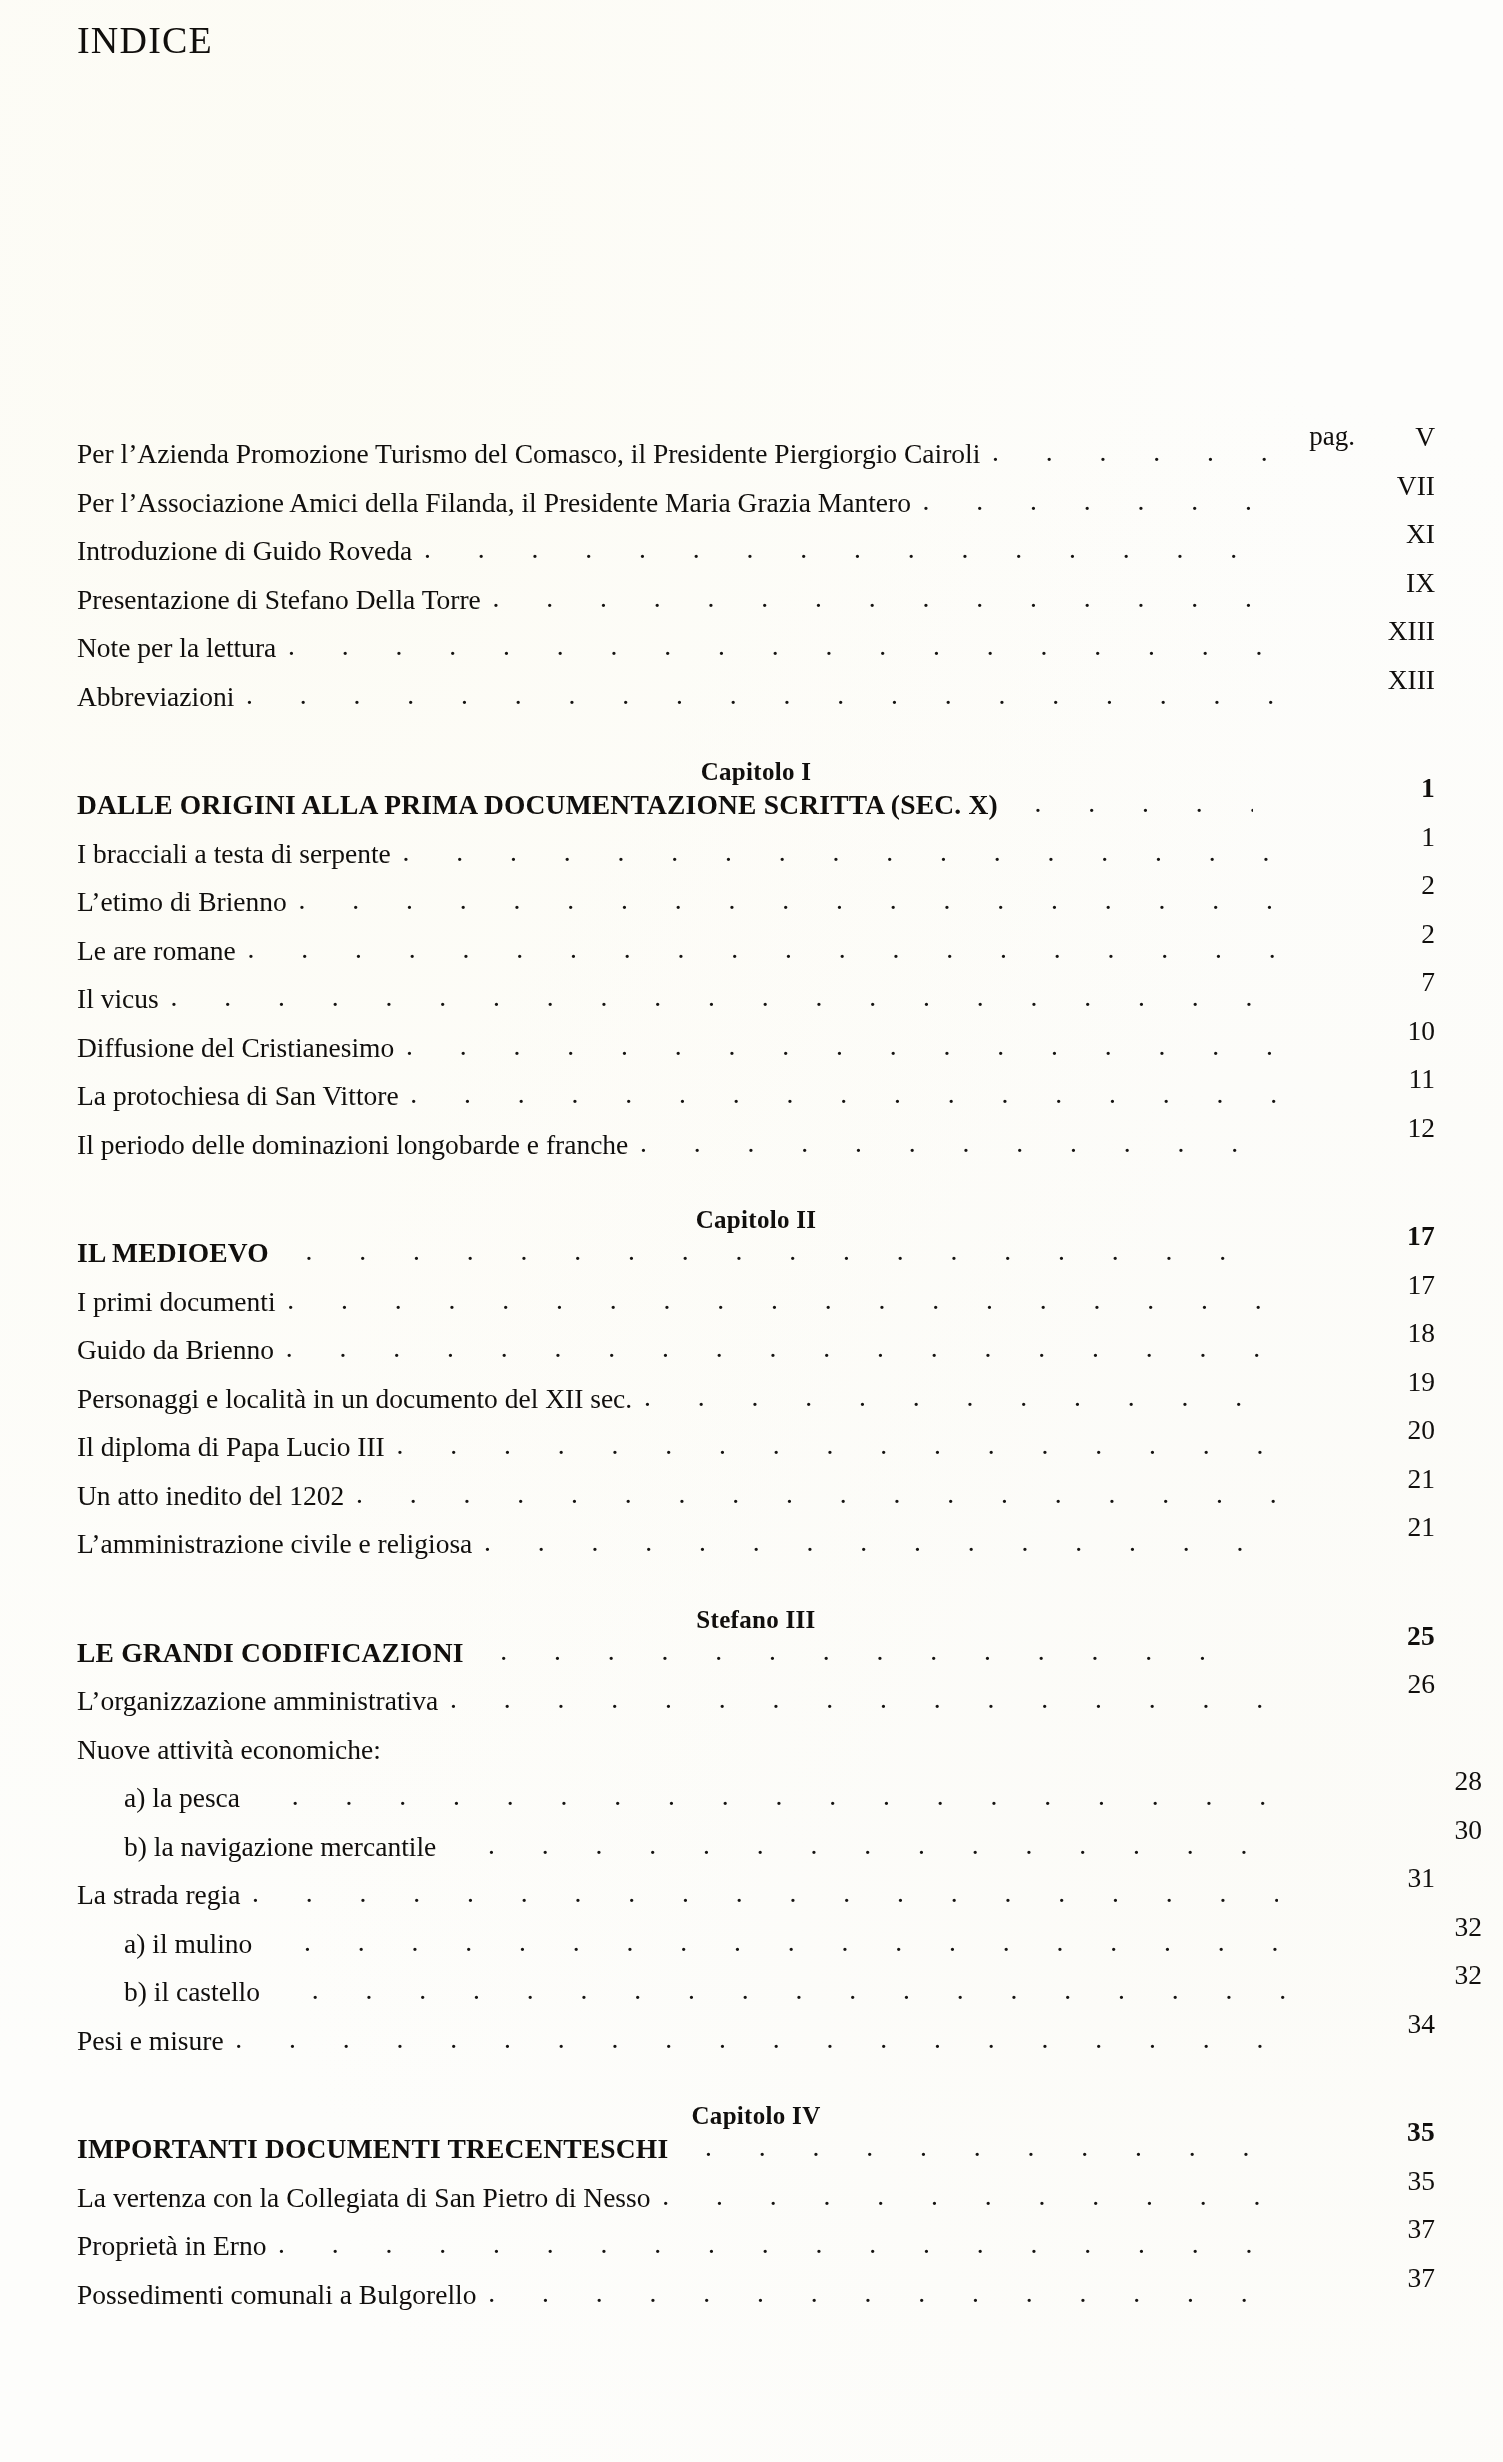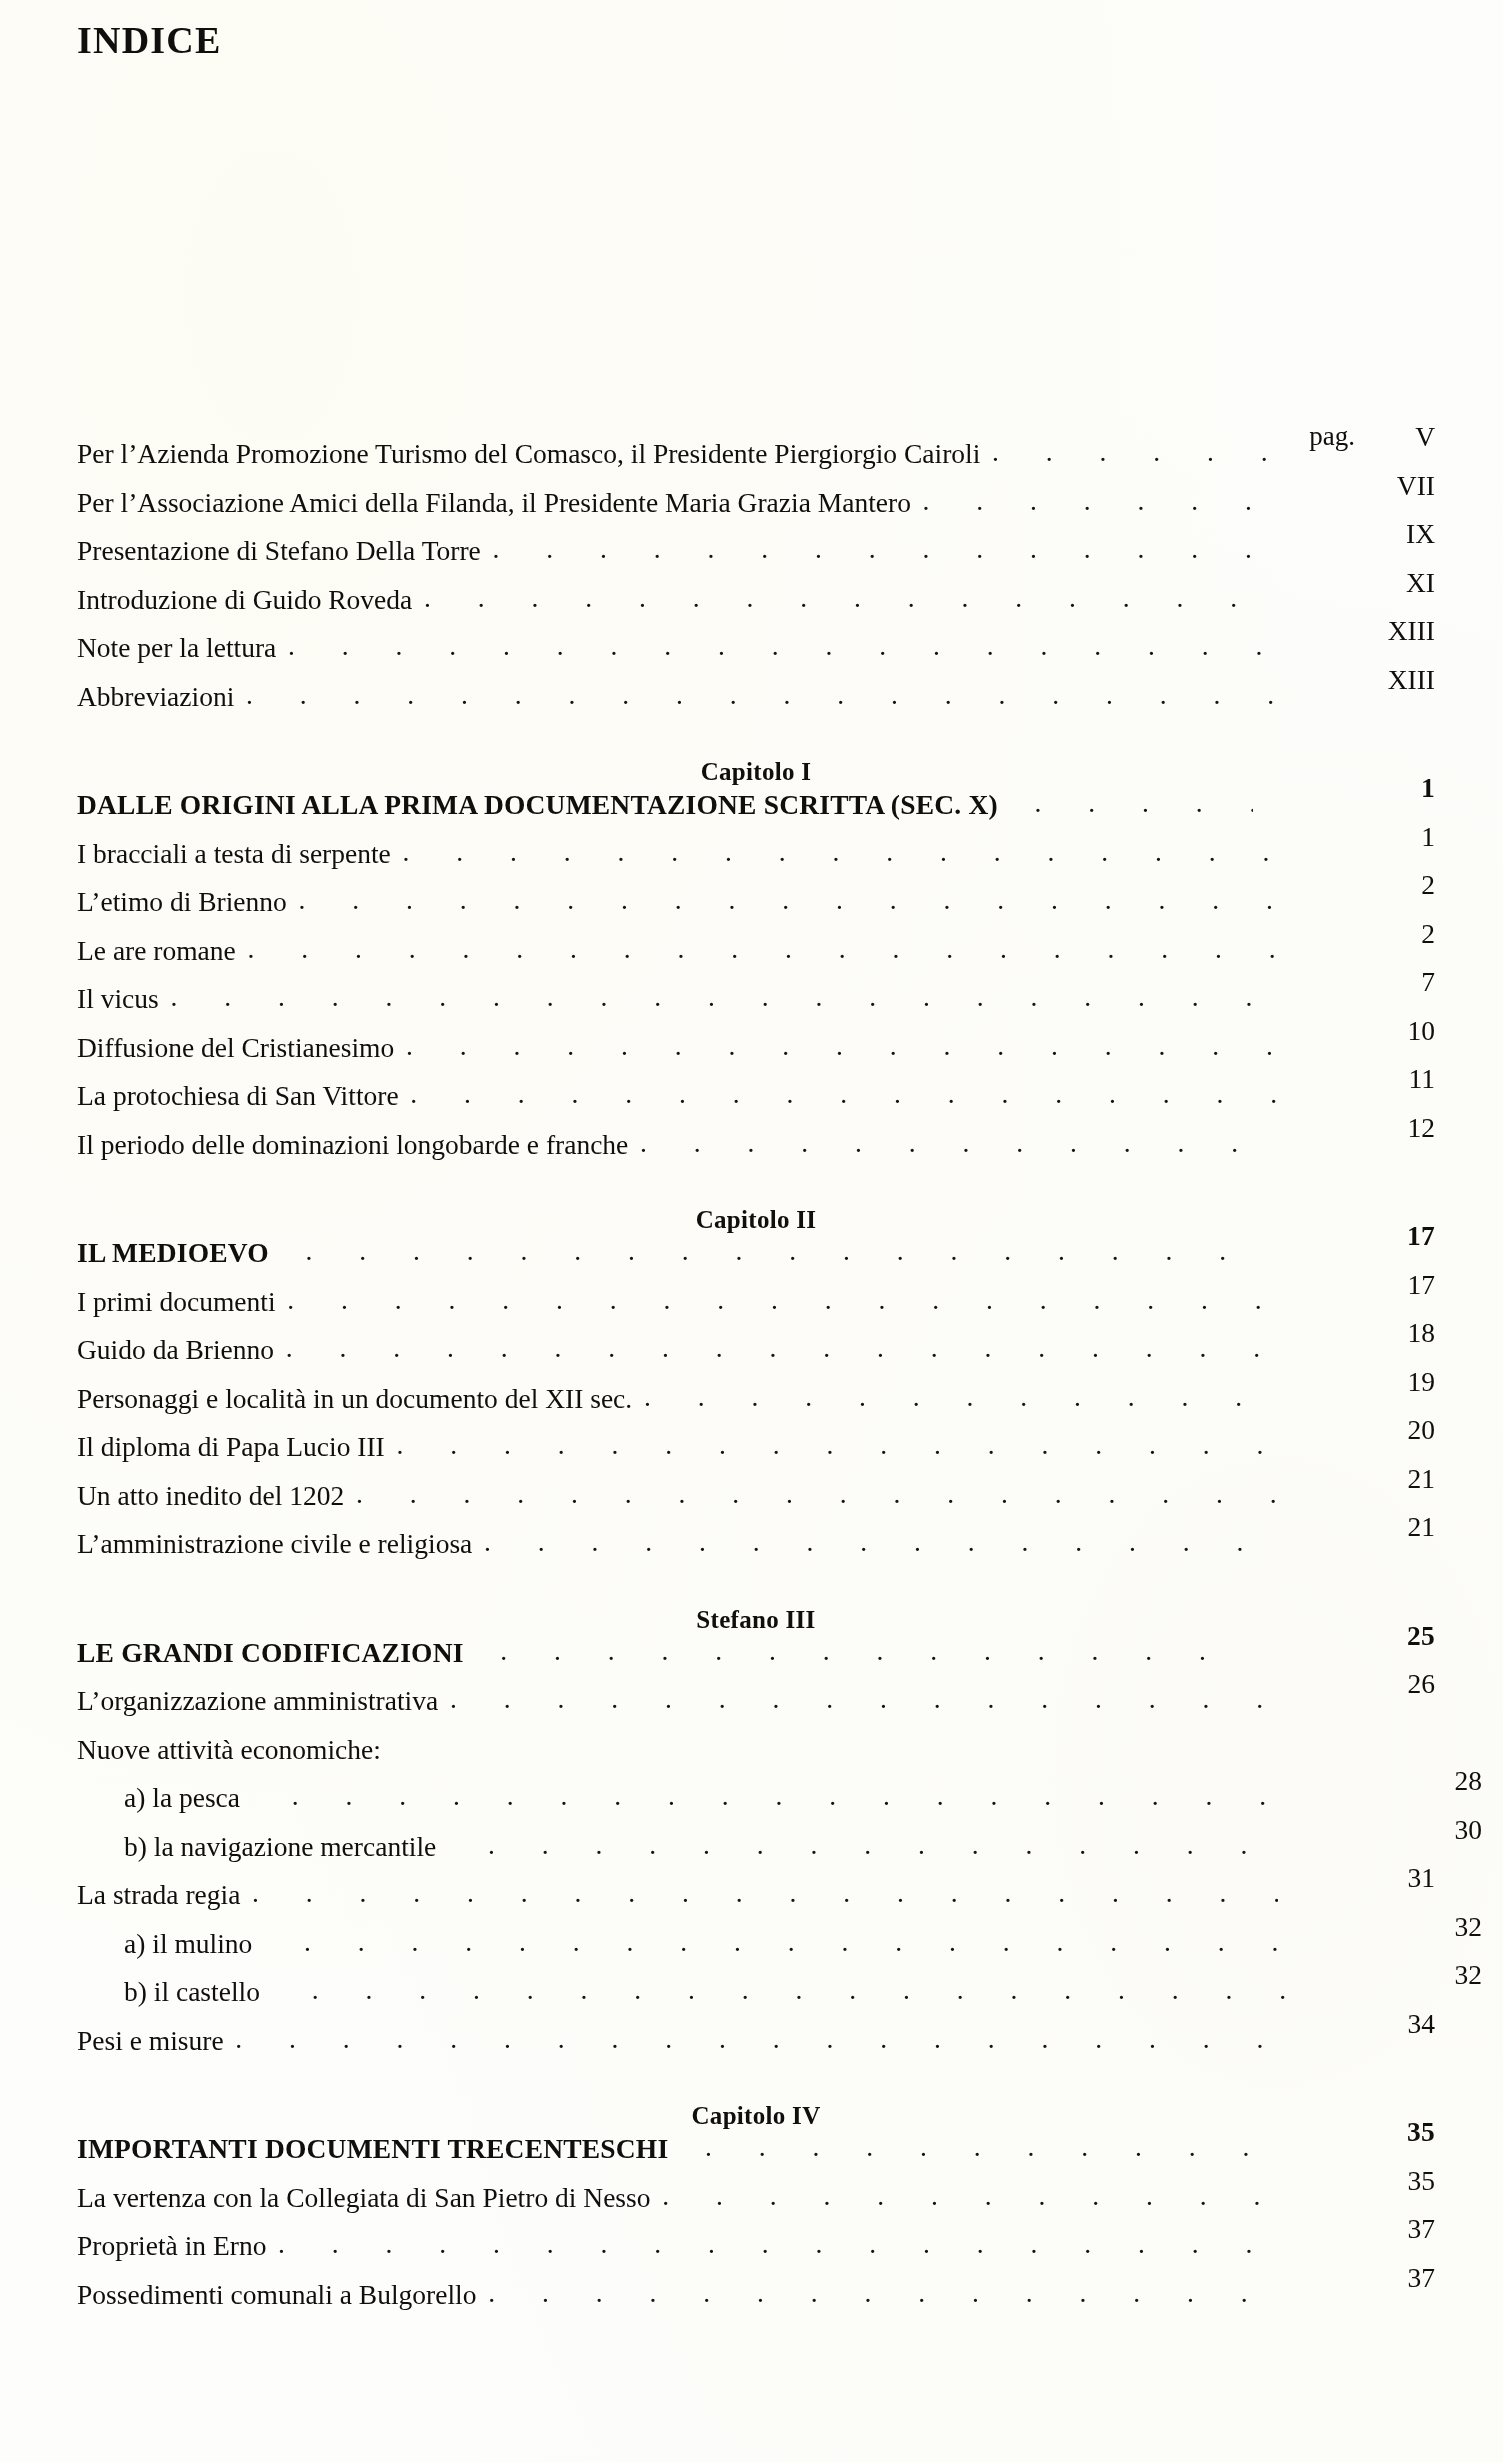--- a/index.html
+++ b/index.html
@@ -24,21 +24,21 @@
       radial-gradient(ellipse at 18% 12%, rgba(252,250,238,0.55) 0%, rgba(255,255,255,0) 60%),
       radial-gradient(ellipse at 85% 72%, rgba(250,249,243,0.5) 0%, rgba(255,255,255,0) 55%),
       #fdfdfb;
   }
 
   .title {
     position: absolute;
     left: 77px;
     top: 18.3px;
     font-size: 38px;
-    font-weight: 700;
+    font-weight: 400;
     letter-spacing: 1.2px;
   }
 
   .toc {
     position: absolute;
     left: 77px;
     top: 440px;
     width: 1358px;
   }
 
@@ -129,28 +129,28 @@
           <span class="label">Per l’Azienda Promozione Turismo del Comasco, il Presidente Piergiorgio Cairoli</span>
           <span class="leader"></span>
           <span class="pagwrap">V<span class="paglabel">pag.</span></span>
         </div>
         <div class="row roman">
           <span class="label">Per l’Associazione Amici della Filanda, il Presidente Maria Grazia Mantero</span>
           <span class="leader"></span>
           <span class="pagwrap">VII</span>
         </div>
         <div class="row roman">
+          <span class="label">Introduzione di Guido Roveda</span>
+          <span class="leader"></span>
+          <span class="pagwrap">XI</span>
+        </div>
+        <div class="row roman">
           <span class="label">Presentazione di Stefano Della Torre</span>
           <span class="leader"></span>
           <span class="pagwrap">IX</span>
-        </div>
-        <div class="row roman">
-          <span class="label">Introduzione di Guido Roveda</span>
-          <span class="leader"></span>
-          <span class="pagwrap">XI</span>
         </div>
         <div class="row roman">
           <span class="label">Note per la lettura</span>
           <span class="leader"></span>
           <span class="pagwrap">XIII</span>
         </div>
         <div class="row roman">
           <span class="label">Abbreviazioni</span>
           <span class="leader"></span>
           <span class="pagwrap">XIII</span>

